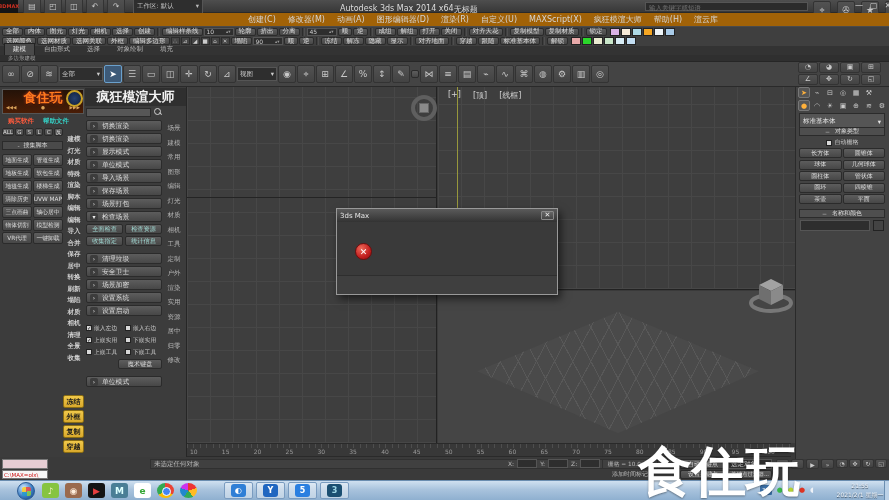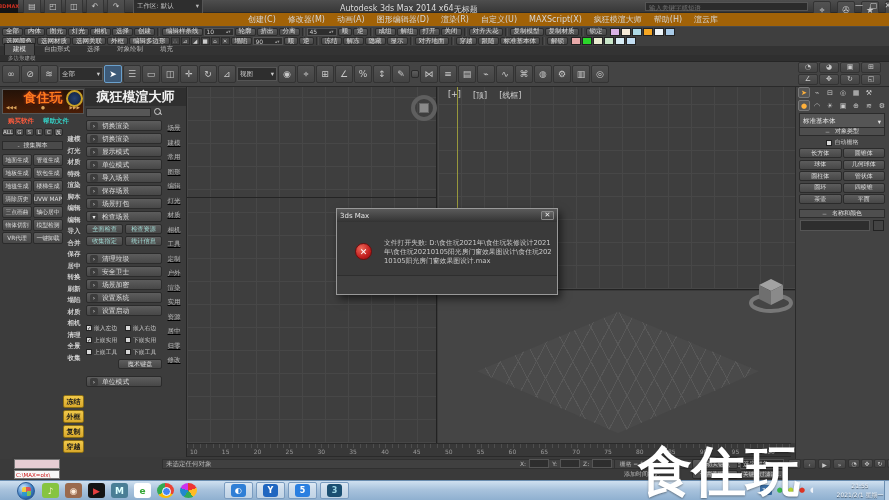--- a/index.html
+++ b/index.html
@@ -56,21 +56,21 @@
   #pfilters{left:2px;top:41px;width:61px;display:flex;gap:1px;}
   #pfilters .li-btn{flex:1;height:8px;font-size:5.5px;justify-content:center;display:flex;align-items:center;}
   #psection{left:2px;top:54px;width:61px;height:9px;background:#4a4a4a;border:1px solid #2b2b2b;color:#ddd;font-size:6px;display:flex;align-items:center;justify-content:center;gap:4px;}
   #psection i{font-style:normal;color:#bbb;}
   #pscripts{left:2px;top:67px;width:61px;display:flex;flex-direction:column;gap:1px;}
   .pg-row{display:flex;gap:1px;}
   .pg-btn{flex:1;height:12px;font-size:5.8px;display:flex;align-items:center;justify-content:center;white-space:nowrap;}
   .vstrip{display:flex;flex-direction:column;}
   #strip1{left:64px;top:47px;width:20px;}
   #strip1 .vs-item{height:11.5px;font-size:6.5px;color:#cfcfcf;font-weight:bold;text-align:center;line-height:11.5px;}
-  #strip2{left:162px;top:34px;width:24px;text-decoration:underline;}
+  #strip2{left:162px;top:34px;width:24px;}
   #strip2 .vs-item{height:14.5px;font-size:6.5px;color:#b5b5b5;text-align:center;line-height:14.5px;}
   #ptitle{left:85px;top:1px;width:101px;height:18px;background:#2f2f2f;color:#f2f2f2;font-size:13px;font-weight:bold;display:flex;align-items:center;justify-content:center;white-space:nowrap;}
   #psearch{left:86px;top:20px;width:76px;height:10px;display:flex;gap:3px;align-items:center;}
   #psearch .sfield{flex:1;height:9px;background:#565656;border:1px solid #2b2b2b;}
   .mag{width:8px;height:8px;position:relative;}
   .mag::before{content:"";position:absolute;left:0;top:0;width:5px;height:5px;border:1.4px solid #cfcfcf;border-radius:50%;}
   .mag::after{content:"";position:absolute;left:5px;top:5px;width:3px;height:1.4px;background:#cfcfcf;transform:rotate(45deg);}
   #prows{left:86px;top:33px;width:76px;display:flex;flex-direction:column;gap:2px;}
   .p-btn{height:11px;display:flex;align-items:center;gap:4px;padding-left:3px;}
   .p-btn .chev{font-size:6px;color:#f0f0f0;width:8px;height:8px;background:#3c3c3c;border-radius:2px;display:flex;align-items:center;justify-content:center;}
@@ -123,21 +123,21 @@
   #dlg-icon{position:absolute;left:18px;top:21px;width:17px;height:17px;border-radius:50%;background:radial-gradient(circle at 35% 30%,#f06a5a,#c21f1f 60%,#8c1111);border:1px solid #6e0d0d;color:#fff;font-size:9px;font-weight:bold;text-align:center;line-height:16px;}
   #dlg-msg{position:absolute;left:47px;top:17px;width:168px;font-size:6.8px;line-height:9px;color:#c9c9c9;word-break:break-all;}
   #dlg-foot{position:relative;height:18px;background:#454545;}
   #dlg-ok{position:absolute;right:8px;top:2px;width:44px;height:13px;font-size:7px;color:#eee;display:flex;align-items:center;justify-content:center;}
   
   #timeline{left:187px;top:443px;width:604px;height:14px;background:#383838;border-top:1px solid #2a2a2a;border-bottom:1px solid #2a2a2a;}
   #ticksrow{position:absolute;left:3px;top:4px;width:585px;display:flex;justify-content:space-between;}
   .tick{font-size:6px;color:#9a9a9a;}
   #tickmarks{position:absolute;left:0;top:0;width:604px;height:4px;background:repeating-linear-gradient(90deg,#4e4e4e 0 1px,transparent 1px 6.4px);}
   
-  #statusbar{left:12px;top:457px;width:754px;height:23px;background:#3a3a3a;}
+  #statusbar{left:0;top:457px;width:754px;height:23px;background:#3a3a3a;}
   #mxs-pink{position:absolute;left:2px;top:2px;width:46px;height:10px;background:#e6cdd3;border:1px solid #777;}
   #mxs-white{position:absolute;left:2px;top:13px;width:46px;height:9px;background:#f7f7f7;border:1px solid #777;color:#cc1111;font-size:5.5px;line-height:8px;padding-left:1px;white-space:nowrap;overflow:hidden;}
   .promptbox{position:absolute;left:150px;width:560px;height:10px;background:#404040;border:1px solid #303030;color:#b9b9b9;font-size:6.5px;display:flex;align-items:center;padding-left:3px;}
   #prompt1{top:2px;width:565px;}
   #prompt2{top:13px;width:520px;}
   #st-icons{position:absolute;left:722px;top:2px;display:flex;gap:4px;}
   #st-icons .icon-btn{width:10px;height:10px;font-size:6px;background:transparent;border:none;}
   #coords{position:absolute;left:508px;top:2px;display:flex;gap:3px;align-items:center;z-index:5;}
   #coords .cl{font-size:6px;color:#bbb;}
   #coords .cf{width:20px;height:9px;background:#2e2e2e;border:1px solid #555;}
@@ -766,19 +766,18 @@
     <div id="showdesk"></div>
   </div>
 
   <div id="dialog" class="abs">
     <div id="dlg-title">
       <span>3ds Max</span>
       <span id="dlg-close">✕</span>
     </div>
     <div id="dlg-body">
       <div id="dlg-icon">✕</div>
-      <div id="dlg-msg">文件打开失败: D:\食住玩2021年\食住玩装修设计2021年\食住玩20210105阳光房门窗效果图设计\食住玩20210105阳光房门窗效果图设计.max</div>
     </div>
   </div>
 
   <div id="wm-bottom" class="abs">食住玩</div>
 
 </div>
 
 </body></html>

